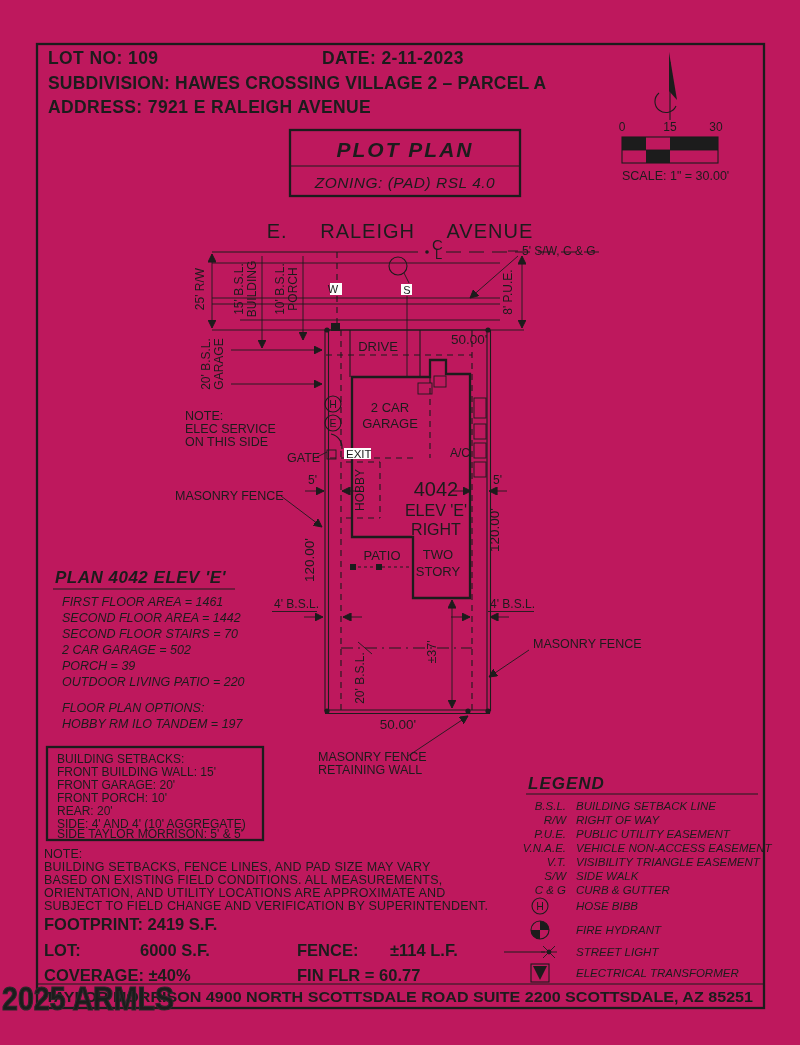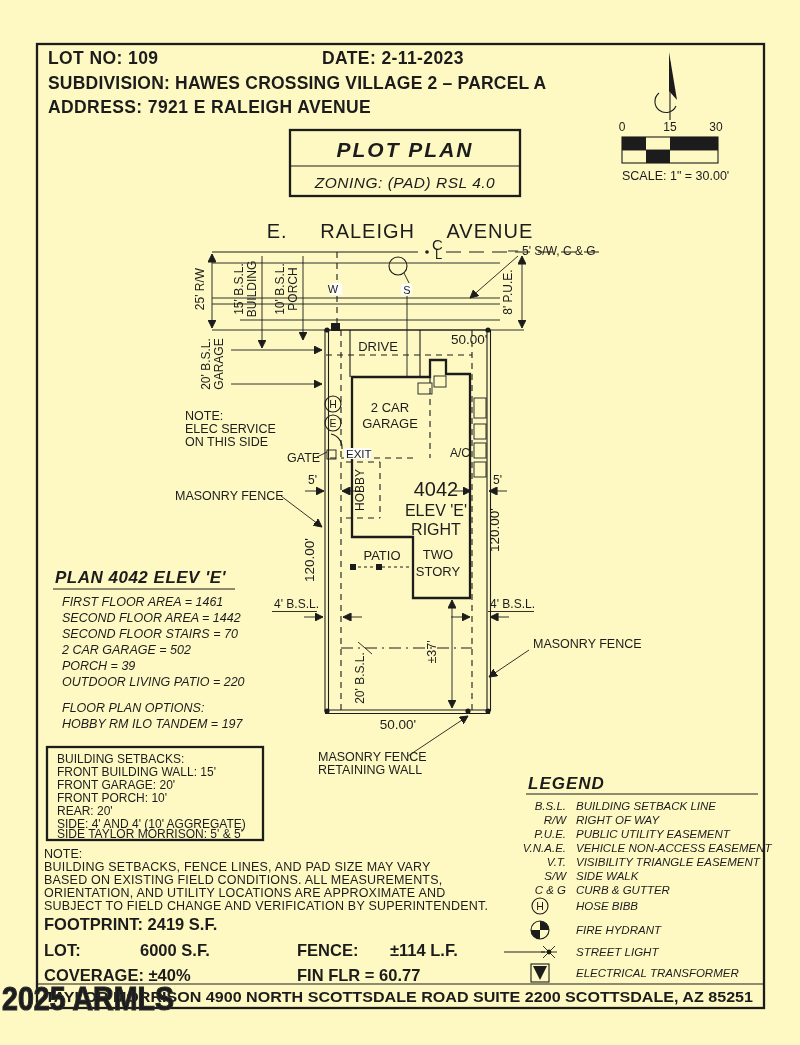--- a/index.html
+++ b/index.html
@@ -1,16 +1,16 @@
 <!DOCTYPE html>
 <html><head>
 <meta charset="utf-8">
 <style>
   html,body{margin:0;padding:0;background:#ffffff;}
-  .page{position:relative;width:800px;height:1045px;background:#fef9c3;font-family:"Liberation Sans",sans-serif;}
+  .page{position:relative;width:800px;height:1045px;background:#be185d;font-family:"Liberation Sans",sans-serif;}
   svg text{fill:#1c1c1c;font-family:"Liberation Sans",sans-serif;}
   .b{font-weight:bold;}
   .it{font-style:italic;}
   .itb{font-style:italic;font-weight:bold;}
   svg line,svg path,svg rect,svg circle,svg polyline{stroke:#1c1c1c;}
   .ln{stroke-width:1.1;fill:none;}
   .thn{stroke-width:0.9;fill:none;}
   .thk{stroke-width:2.3;fill:none;}
   .dsh{stroke-width:1.1;fill:none;stroke-dasharray:6 5;}
   .dshs{stroke-width:1;fill:none;stroke-dasharray:3 3;}

